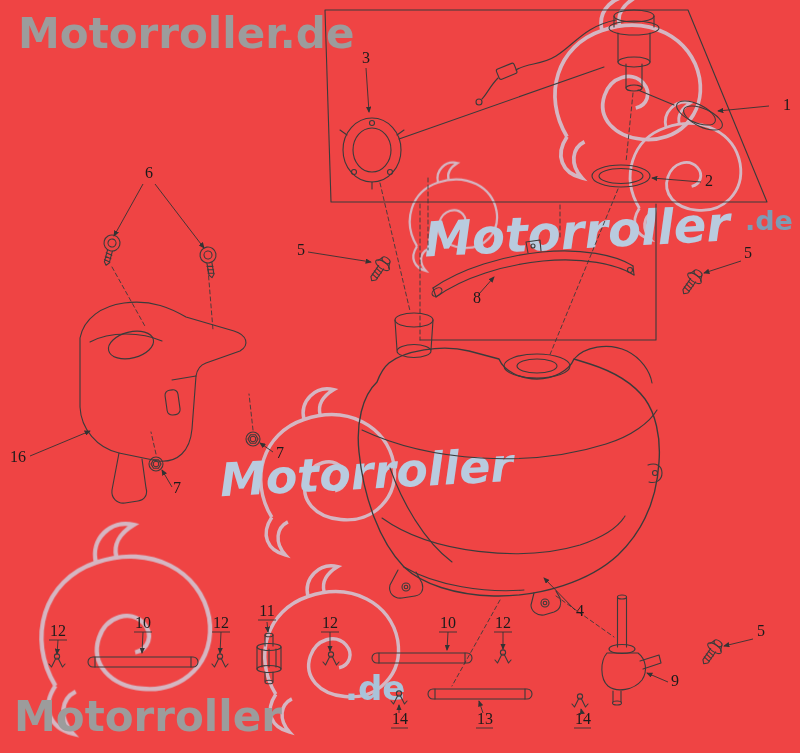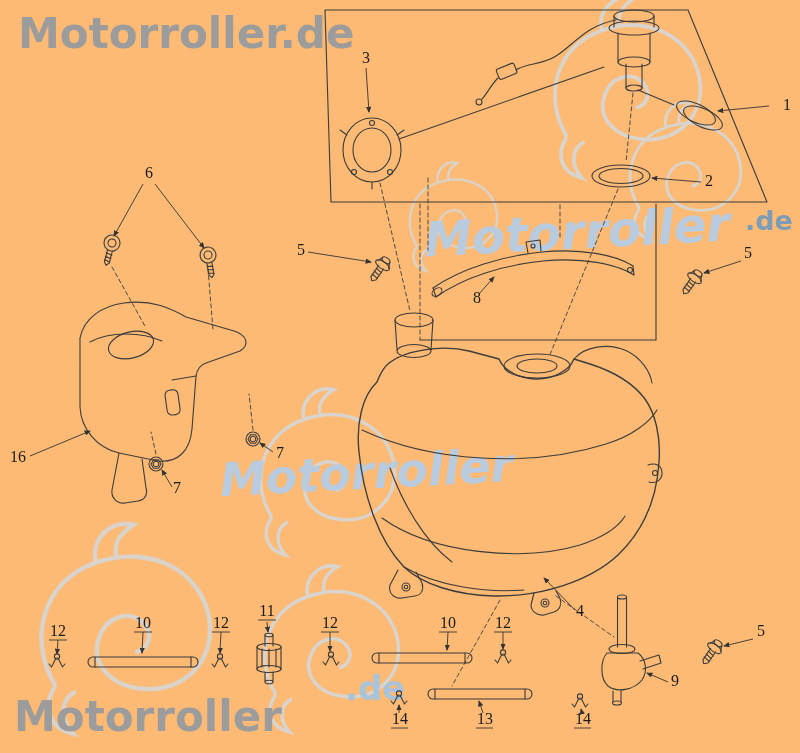--- a/index.html
+++ b/index.html
@@ -1,16 +1,16 @@
 <!DOCTYPE html>
 <html><head>
 <meta charset="utf-8">
 <style>
   html,body{margin:0;padding:0;background:#ffffff;}
-  #stage{position:relative;width:800px;height:753px;background:#fdba74;overflow:hidden;
+  #stage{position:relative;width:800px;height:753px;background:#ef4444;overflow:hidden;
          font-family:"Liberation Serif",serif;}
   #stage svg{position:absolute;left:0;top:0;}
   .wm-gray{fill:#9c9c9c;font-family:"DejaVu Sans",sans-serif;font-weight:bold;}
   .wm-blue{fill:#b9cbdf;font-family:"DejaVu Sans",sans-serif;font-weight:bold;font-style:italic;}
   .wm-blue2{fill:#a9c3da;font-family:"DejaVu Sans",sans-serif;font-weight:bold;}
   .wm-teal{fill:#7d9cb5;font-family:"DejaVu Sans",sans-serif;font-weight:bold;}
   .lbl{fill:#1b1b1b;font-size:16px;font-family:"Liberation Serif",serif;}
   .draw{stroke:#3b3b3b;fill:none;stroke-width:1.1;stroke-linecap:round;stroke-linejoin:round;}
   .thick{stroke-width:1.35;}
   .dash{stroke-dasharray:4 3;stroke-width:0.9;}

